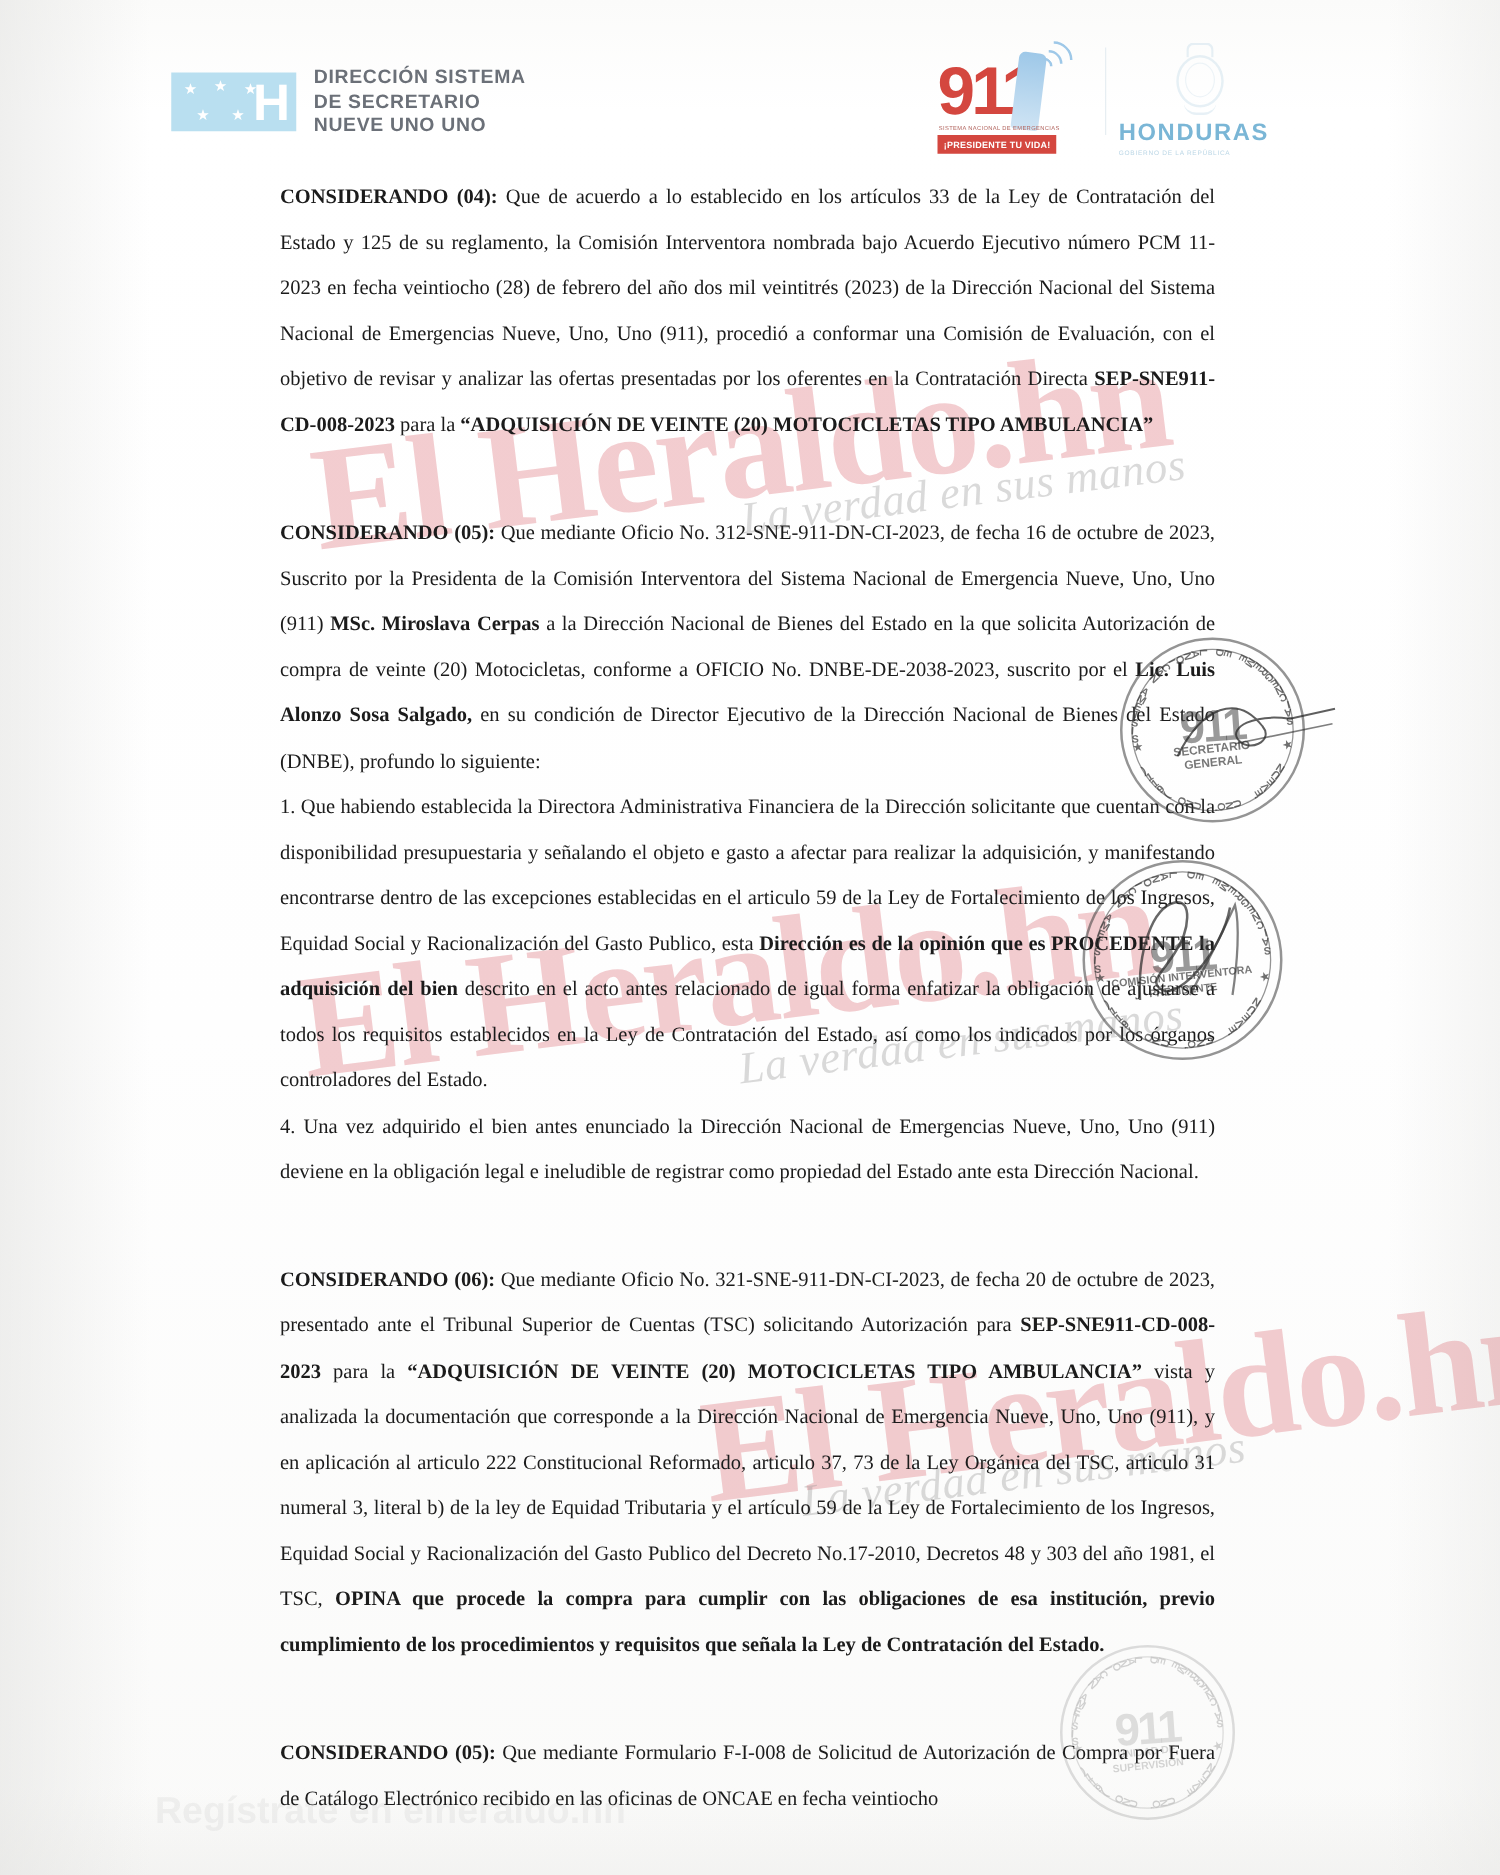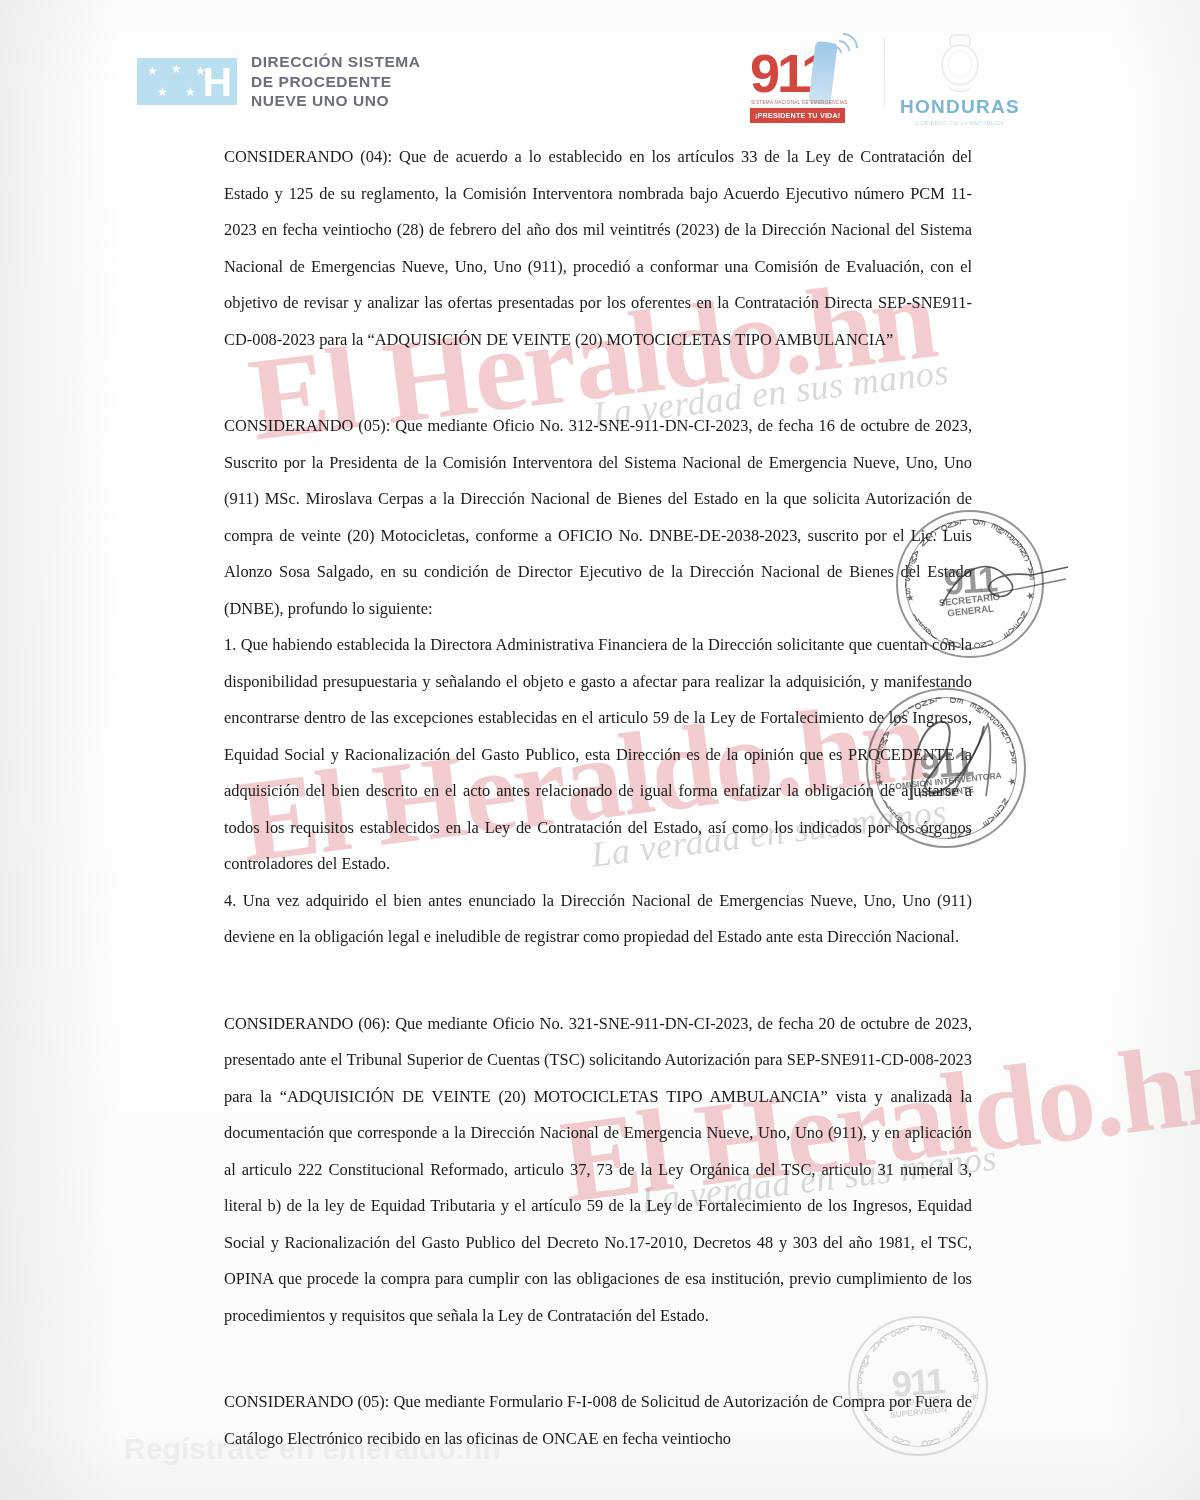--- a/index.html
+++ b/index.html
@@ -154,21 +154,20 @@
     width: 1px; height: 70px;
     background: #e7eef2;
   }
 
   
   .hn-block {
     position: absolute;
     left: 895px;
     top: 30px;
     width: 130px;
-    text-align: center;
   }
   .hn-emblem {
     position: relative;
     width: 60px;
     height: 64px;
     margin: 0 auto;
     opacity: .35;
   }
   .hn-emblem .ov {
     position: absolute;
@@ -229,21 +228,21 @@
     color: #1b1b1b;
     font-size: 16.4px;
     line-height: 36.5px;
     text-align: justify;
     text-justify: inter-word;
   }
   #doc p {
     margin: 0;
   }
   #doc p.gap-xl { margin-top: 50px; }
-  #doc b { font-weight: 400; }
+  #doc b { font-weight: 700; }
 
   
   .wm {
     position: absolute;
     pointer-events: none;
     user-select: none;
   }
   .wm-heraldo {
     font-family: "Liberation Serif", serif;
     font-weight: 700;
@@ -340,21 +339,21 @@
       <div class="dne-flag">
         <span class="star" style="left:10px;top:7px;">★</span>
         <span class="star" style="left:34px;top:5px;">★</span>
         <span class="star" style="left:58px;top:7px;">★</span>
         <span class="star" style="left:20px;top:28px;">★</span>
         <span class="star" style="left:48px;top:28px;">★</span>
         <span class="bigH">H</span>
       </div>
       <div class="dne-text">
         <span class="ln">DIRECCIÓN SISTEMA</span>
-        <span class="ln">DE PROCEDENTE</span>
+        <span class="ln">DE SECRETARIO</span>
         <span class="ln">NUEVE UNO UNO</span>
       </div>
     </div>
 
     <div class="logo911">
       <div class="digits">911</div>
       <div class="handset"></div>
       <div class="waves">
         <span class="w1"></span>
           <span class="w2"></span>

